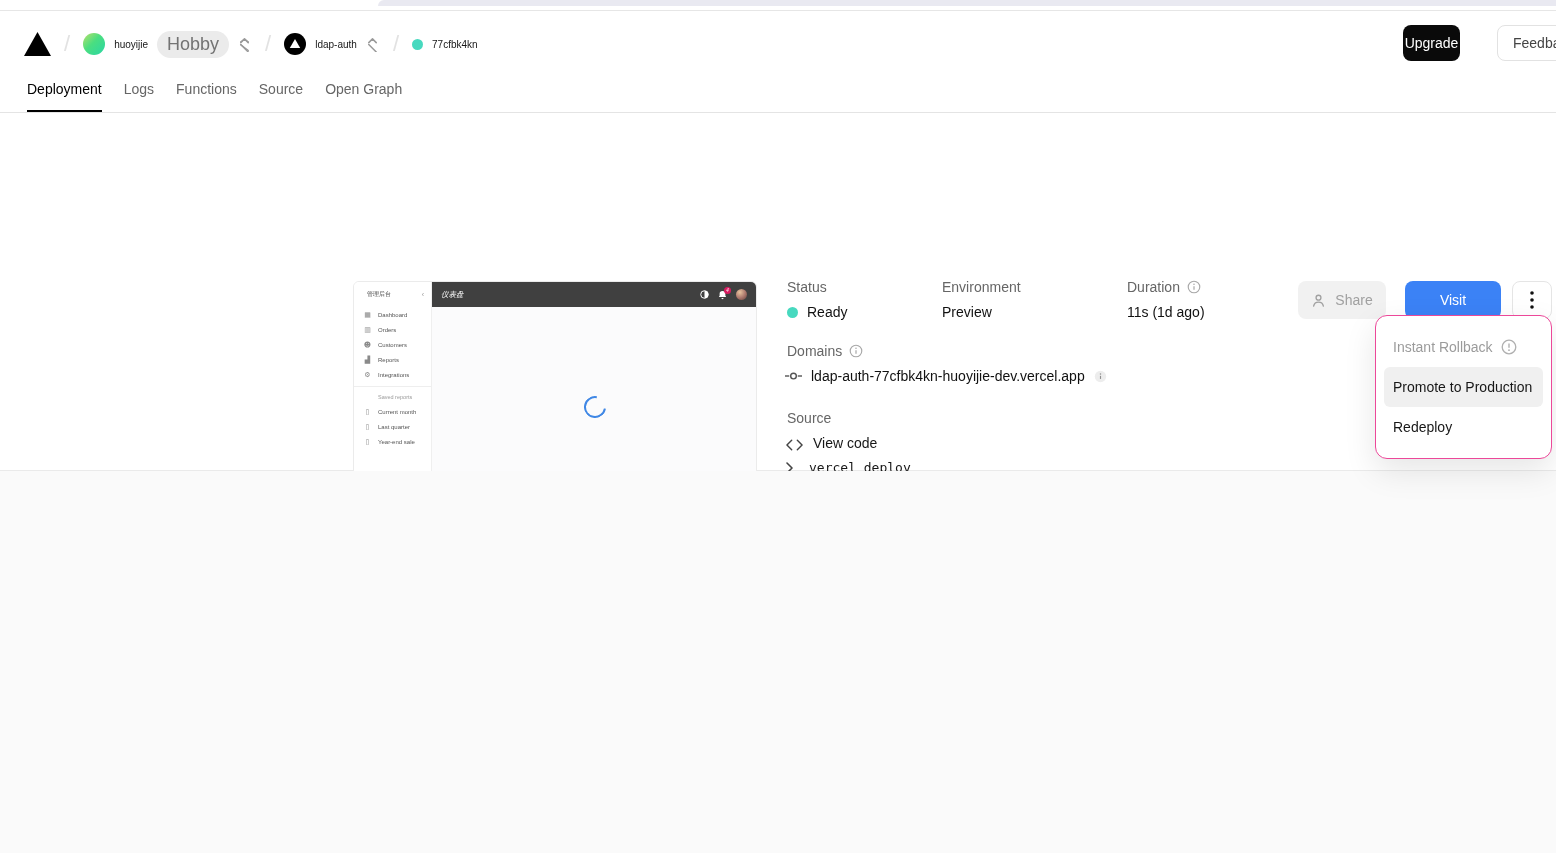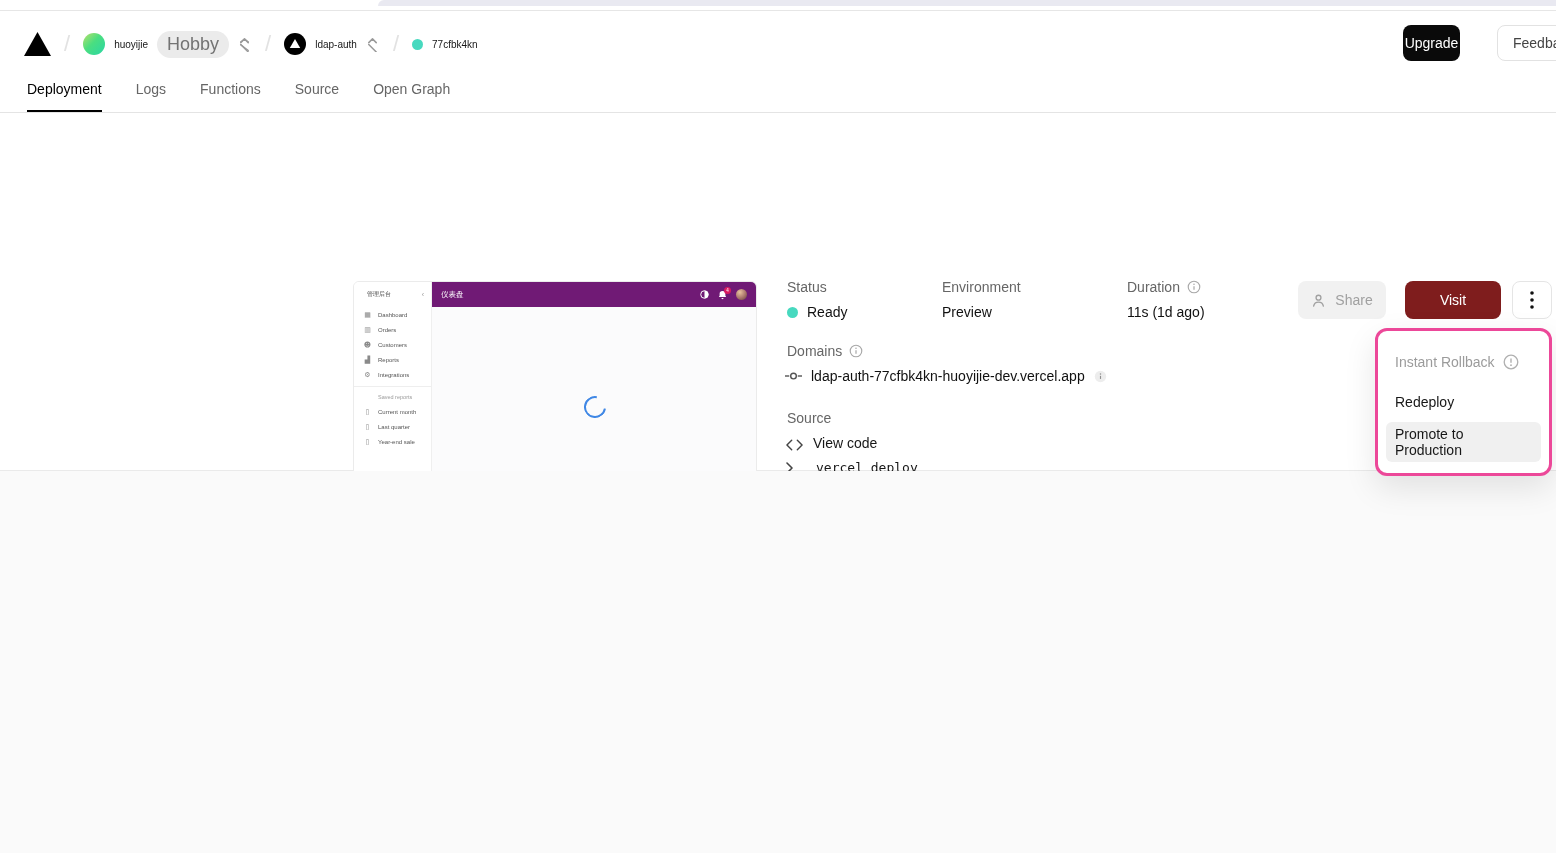--- a/index.html
+++ b/index.html
@@ -16,69 +16,69 @@
   .slash { color:#e2e2e2; font-size:22px; font-weight:300; margin:0 13px; }
   .avatar { width:22px; height:22px; border-radius:50%; background:linear-gradient(135deg,#b8e06a 0%,#4ade80 45%,#2ad6a5 100%); }
   .crumb-name { font-size:10px; font-weight:500; color:#171717; margin-left:9px; }
   .pill { background:#ebebeb; color:#737373; font-size:18px; border-radius:999px; padding:3px 10px; margin-left:9px; }
   .selector { margin-left:8px; display:flex; align-items:center; cursor:pointer; }
   .proj-logo { width:22px; height:22px; }
   .dot-teal { width:11px; height:11px; border-radius:50%; background:#47d9bf; }
   .btn { display:flex; align-items:center; justify-content:center; border-radius:8px; font-size:14px; cursor:pointer; border:none; }
   .btn-upgrade { position:absolute; left:1403px; top:13px; width:57px; height:36px; background:#0a0a0a; color:#fff; }
   .btn-feedback { position:absolute; left:1497px; top:13px; width:104px; height:36px; background:#fff; border:1px solid #e2e2e2; color:#444; justify-content:flex-start; padding-left:15px; }
-  .tabs { position:absolute; left:27px; bottom:0; display:flex; gap:34px;margin-top:8px; }
+  .tabs { position:absolute; left:27px; bottom:0; display:flex; gap:22px;margin-top:8px; }
   .tab { font-size:14px; color:#666; padding:6px 0 15px 0; position:relative; cursor:pointer; }
   .tab.active { color:#000; }
   .tab.active::after { content:""; position:absolute; left:0; right:0; bottom:0; height:2px; background:#000; }
 
   
   .overview { position:absolute; top:113px; left:0; right:0; height:358px; background:#fff; border-bottom:1px solid #eaeaea; }
 
   
   .preview { position:absolute; left:353px; top:168px; width:404px; height:250px; border:1px solid #ebebeb; border-radius:6px; background:#fff; overflow:hidden; cursor:pointer; }
   .tn-sidebar { position:absolute; left:0; top:0; bottom:0; width:78px; background:#fff; border-right:1px solid #efefef; }
   .tn-sb-head { height:25px; display:flex; align-items:center; justify-content:space-between; padding:0 7px 0 13px; font-size:6px; color:#444; }
   .tn-collapse { color:#999; font-size:7px; }
   .tn-item { display:flex; align-items:center; height:15px; padding-left:9px; gap:6px; font-size:6px; color:#555; }
   .tn-item .g { width:9px; color:#8a8a8a; font-size:7px; text-align:center; font-family:"DejaVu Sans",sans-serif; }
   .tn-div { border-top:1px solid #eee; margin:4px 0; }
   .tn-sub { font-size:5.5px; color:#9a9a9a; padding:3px 0 4px 24px; }
   .tn-main { position:absolute; left:78px; right:0; top:0; bottom:0; background:#fbfbfc; }
-  .tn-topbar { height:25px; background:#701a75; color:#fff; display:flex; align-items:center; padding:0 9px; }
+  .tn-topbar { height:25px; background:#404040; color:#fff; display:flex; align-items:center; padding:0 9px;font-style:italic; }
   .tn-title { font-size:7.5px; }
   .tn-icons { margin-left:auto; display:flex; align-items:center; gap:9px; }
   .tn-bell { position:relative; display:flex; }
   .tn-badge { position:absolute; top:-3px; right:-4px; background:#d81b60; color:#fff; font-size:4.5px; width:7px; height:7px; border-radius:50%; display:flex; align-items:center; justify-content:center; }
   .tn-avatar { width:11px; height:11px; border-radius:50%; background:radial-gradient(circle at 35% 30%,#e8c39e 0%,#a9746b 55%,#5d4037 100%); }
   .tn-spinner { position:absolute; left:152px; top:114px; width:22px; height:22px; border:2.5px solid #3f87e5; border-top-color:transparent; border-radius:50%; transform:rotate(55deg); }
   .tn-footer { position:absolute; bottom:6px; width:100%; text-align:center; font-size:5px; color:#b8b8b8; }
   .tn-footer .lnk { color:#7aa7e8; text-decoration:underline; }
 
   
   .meta-label { font-size:14px; color:#666; display:flex; align-items:center; gap:7px; }
   .meta-value { font-size:14px; font-weight:500; color:#111; margin-top:9px; display:flex; align-items:center; gap:9px; }
   .ov-status { position:absolute; left:787px; top:166px; }
   .ov-env { position:absolute; left:942px; top:166px; }
   .ov-dur { position:absolute; left:1127px; top:166px; }
   .ov-domains-label { position:absolute; left:787px; top:230px; }
   .ov-domain-row { position:absolute; left:785px; top:255px; display:flex; align-items:center; gap:9px; }
   .domain-text { font-size:14px; font-weight:500; color:#111; cursor:pointer; }
   .ov-source-label { position:absolute; left:787px; top:297px; }
   .ov-viewcode { position:absolute; left:786px; top:322px; display:flex; align-items:flex-end; gap:10px; font-size:14px; color:#171717; cursor:pointer; }
-  .ov-cmd { position:absolute; left:786px; top:347px; display:flex; align-items:center; gap:14px; }
+  .ov-cmd { position:absolute; left:786px; top:347px; display:flex; align-items:center; gap:7px; }
   .cmd-text { font-family:"DejaVu Sans Mono", monospace; font-size:13px; color:#171717; }
 
   
   .btn-share { position:absolute; left:1298px; top:168px; width:88px; height:38px; background:#f1f1f1; color:#a0a0a0; gap:9px; }
-  .btn-visit { position:absolute; left:1405px; top:168px; width:96px; height:38px; background:#7f1d1d; color:#fff; }
+  .btn-visit { position:absolute; left:1405px; top:168px; width:96px; height:38px; background:#3b82f6; color:#fff; }
   .btn-kebab { position:absolute; left:1512px; top:168px; width:40px; height:38px; background:#fff; border:1px solid #e5e5e5; }
 
   
-  .menu { position:absolute; left:1375px; top:215px; width:177px; background:#fff; border:3px solid #ec4899; border-radius:12px; box-shadow:0 12px 32px rgba(0,0,0,.10); padding:11px 8px; z-index:9; }
+  .menu { position:absolute; left:1375px; top:202px; width:177px; background:#fff; border:1px solid #ec4899; border-radius:12px; box-shadow:0 12px 32px rgba(0,0,0,.10); padding:11px 8px; z-index:9; }
   .menu-item { height:40px; display:flex; align-items:center; padding:0 9px; font-size:14px; color:#171717; border-radius:6px; cursor:pointer; gap:8px; }
   .menu-item.disabled { color:#9b9b9b; }
   .menu-item.highlighted { background:#f0f0f0; }
   .menu-item.danger { color:#e5484d; }
 
   
   .details { position:absolute; top:471px; left:0; right:0; bottom:0; background:#fafafa; }
 </style>
 </head>
 <body>
@@ -278,22 +278,22 @@
 
     <div class="menu">
       <div class="menu-item disabled">
         <span>Instant Rollback</span>
         <svg width="16" height="16" viewBox="0 0 16 16">
             <circle cx="8" cy="8" r="6.8" fill="none" stroke="#b0b0b0" stroke-width="1.3"></circle>
             <line x1="8" y1="4.6" x2="8" y2="8.8" stroke="#b0b0b0" stroke-width="1.4"></line>
             <circle cx="8" cy="11.2" r="0.9" fill="#b0b0b0"></circle>
           </svg>
       </div>
+      <div class="menu-item highlighted">Promote to Production</div>
       <div class="menu-item">Redeploy</div>
-      <div class="menu-item highlighted">Promote to Production</div>
     </div>
   </div>
 
   <div class="details">
     
     
 
     
   </div>
 

